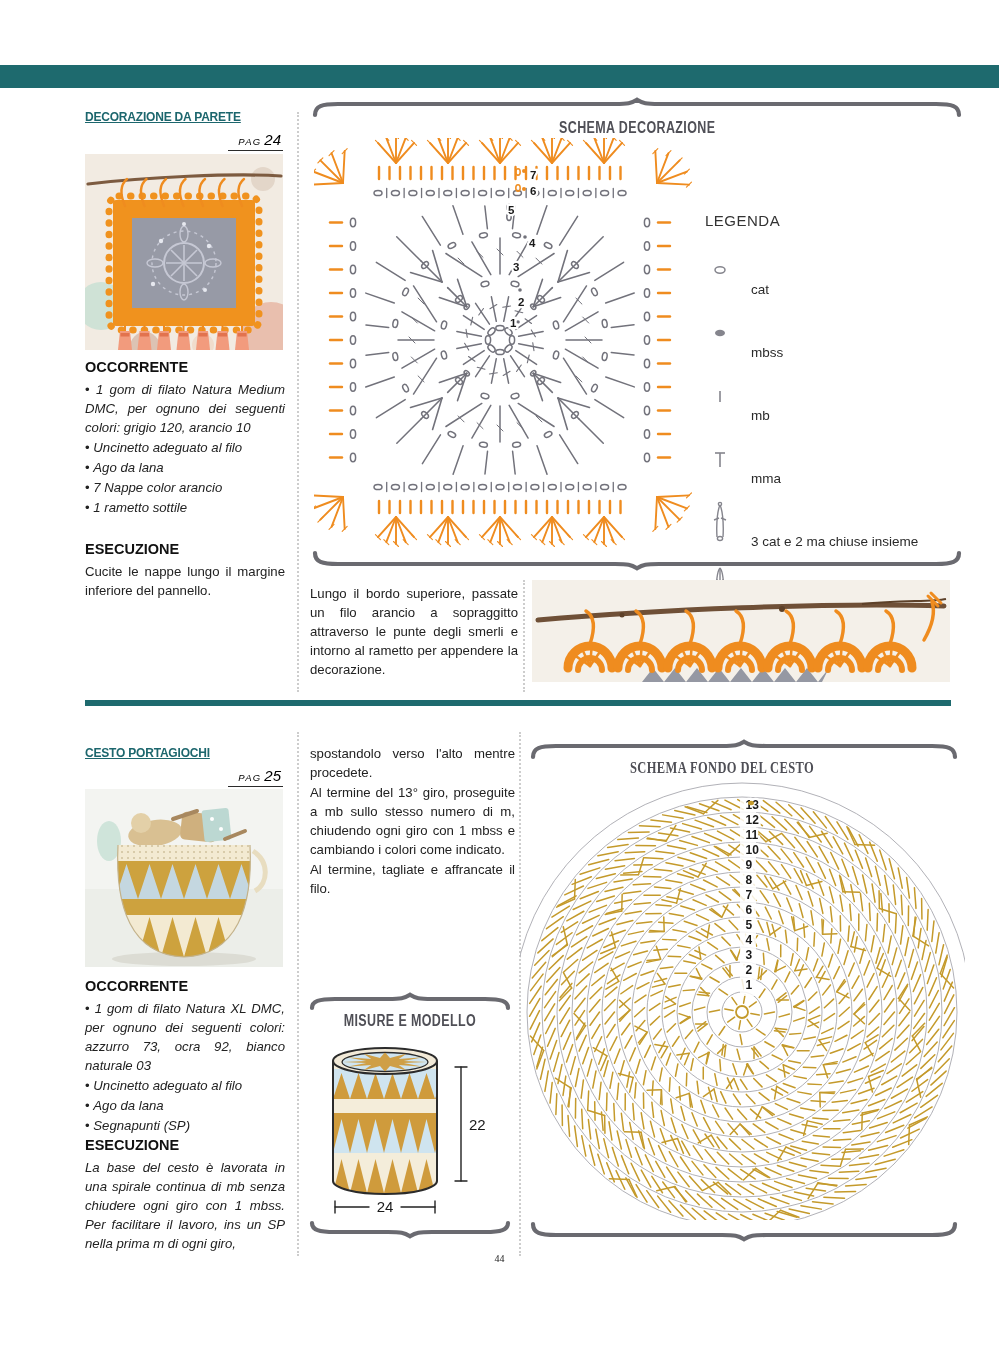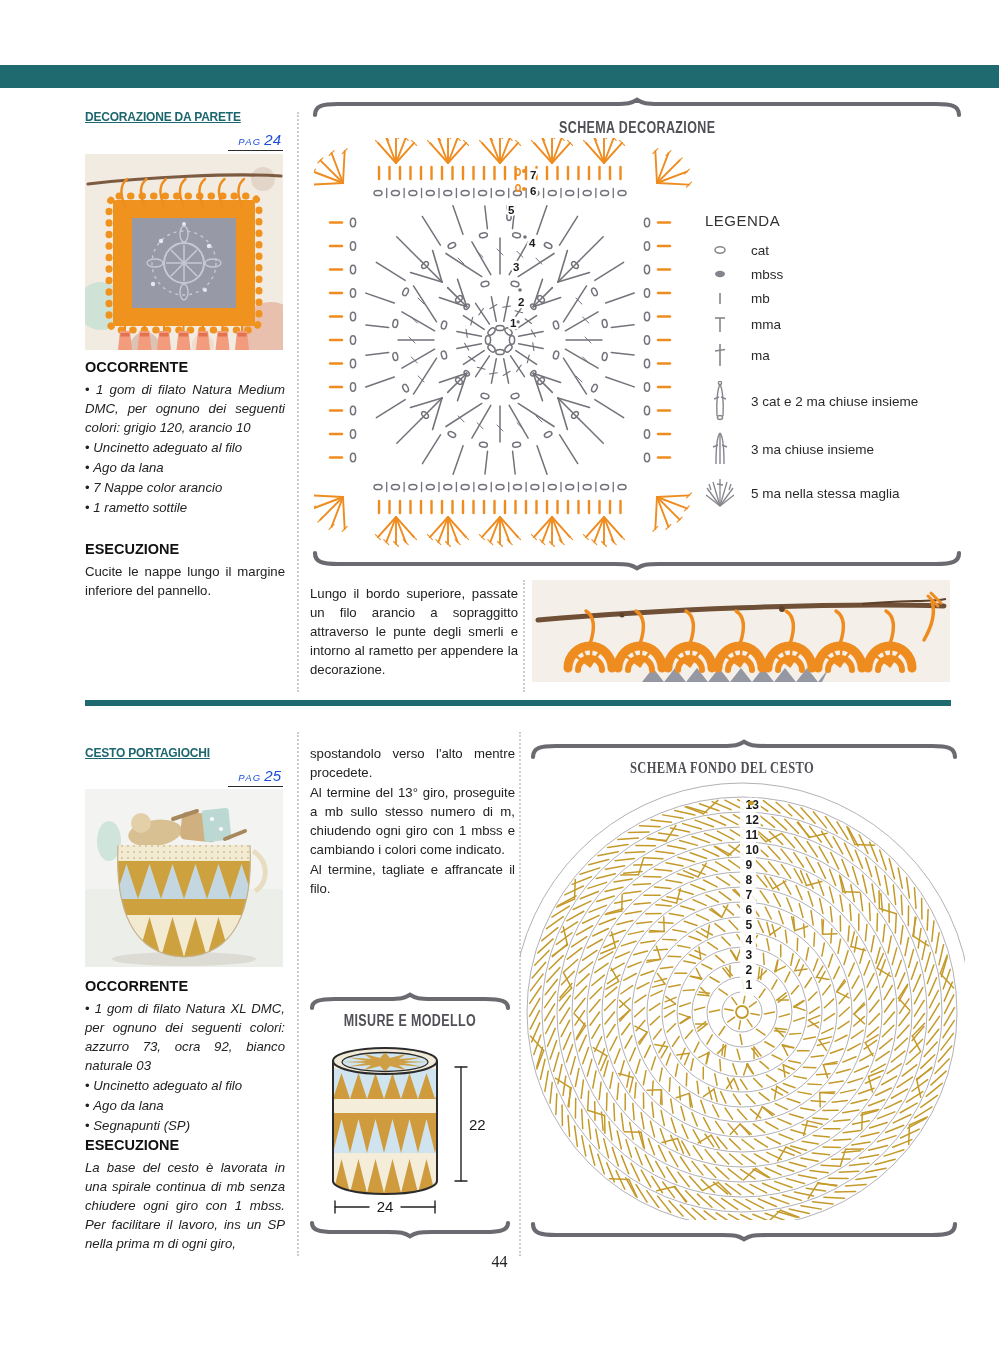--- a/index.html
+++ b/index.html
@@ -9,42 +9,42 @@
   .teal-sep{position:absolute;left:85px;top:700px;width:866px;height:6px;background:#1e6a6e;}
   .dot-sep{position:absolute;width:0;border-left:2px dotted #cdcdcd;}
   #dot1{left:297px;top:112px;height:580px;}
   #dot2{left:297px;top:732px;height:524px;}
   #dot3a{left:523px;top:580px;height:112px;}
   #dot3b{left:519px;top:732px;height:524px;}
   .sec-title{position:absolute;margin:0;font-size:12px;font-weight:bold;color:#1c666d;
              letter-spacing:-0.2px;text-decoration:underline;}
   .pagline{position:absolute;text-align:right;}
   .pagref{display:inline-block;border-bottom:1.6px solid #2b2b2b;padding:0 2px 1px 10px;
-          font-style:italic;color:#1d4ed8;}
+          font-style:italic;color:#000000;}
   .pagref .pg{font-size:9.5px;letter-spacing:1.2px;}
   .pagref .pn{font-size:15px;margin-left:3px;}
   .sub-h{position:absolute;margin:0;font-size:14.5px;font-weight:bold;color:#111;}
   .body-col{position:absolute;font-size:13.2px;line-height:19px;text-align:justify;}
   .body-col p{margin:0 0 1px 0;}
   .bullet{font-style:italic;}
   .bullet::before{content:"• ";font-style:normal;}
   .ctitle-wrap{position:absolute;text-align:center;}
   .ctitle{display:inline-block;font-size:16px;font-weight:bold;color:#4f4f56;
           letter-spacing:0.5px;transform:scaleX(0.78);transform-origin:center;white-space:nowrap;}
   .brace{position:absolute;overflow:visible;}
   svg{display:block;}
   .absvg{position:absolute;}
   #legend{position:absolute;left:705px;top:212px;width:262px;}
   .lg-title{font-size:15px;color:#333;letter-spacing:0.5px;margin-bottom:13px;}
   .lg-row{display:flex;align-items:center;margin-bottom:8px;}
   .lg-row.tall{margin-bottom:7px;}
   .lg-sym{width:32px;flex:0 0 32px;margin-right:14px;}
-  .lg-label{font-size:13.5px;color:#2a2a2a;}
+  .lg-label{font-size:13.5px;color:#2a2a2a;margin-top:40px;}
   #pagenum{position:absolute;left:0;top:1253px;width:999px;text-align:center;
-           font-family:"Liberation Serif",serif;font-size:16px;color:#222;}
+           font-family:"Liberation Serif",serif;font-size:10px;color:#222;}
 </style>
 </head>
 <body>
 
 <div class="page">
 
   <div class="topbar"></div>
   <div class="dot-sep" id="dot1"></div>
   <div class="dot-sep" id="dot2"></div>
   <div class="dot-sep" id="dot3a"></div>
@@ -635,27 +635,20 @@
         <line x1="15" y1="3" x2="15" y2="14" stroke="#85858d" stroke-width="1.6"></line>
         </svg>
       <span class="lg-label">mb</span>
     </div>
     <div class="lg-row">
       <svg class="lg-sym" width="32" height="20" viewBox="0 0 32 20">
         <line x1="15" y1="4" x2="15" y2="18" stroke="#85858d" stroke-width="1.6"></line>
         <line x1="10" y1="4" x2="20" y2="4" stroke="#85858d" stroke-width="1.6"></line>
         </svg>
       <span class="lg-label">mma</span>
-    </div>
-    <div class="lg-row" style="margin-bottom:12px;">
-      <svg class="lg-sym" width="32" height="26" viewBox="0 0 32 26">
-        <line x1="15" y1="2" x2="15" y2="24" stroke="#85858d" stroke-width="1.6"></line>
-        <line x1="10" y1="9" x2="20" y2="7.5" stroke="#85858d" stroke-width="1.4"></line>
-        </svg>
-      <span class="lg-label">ma</span>
     </div>
     <div class="lg-row tall">
       <svg class="lg-sym" width="32" height="42" viewBox="0 0 32 42">
         <g stroke="#85858d" stroke-width="1.4" fill="none">
           <path d="M12,36 C11,20 13,8 15,4"></path>
             <path d="M18,36 C19,20 17,8 15,4"></path>
           <line x1="9" y1="19" x2="14" y2="17"></line>
             <line x1="16" y1="17" x2="21" y2="19"></line>
           <ellipse cx="15" cy="37.5" rx="2.6" ry="2"></ellipse>
             <circle cx="15" cy="3" r="1.6"></circle>

